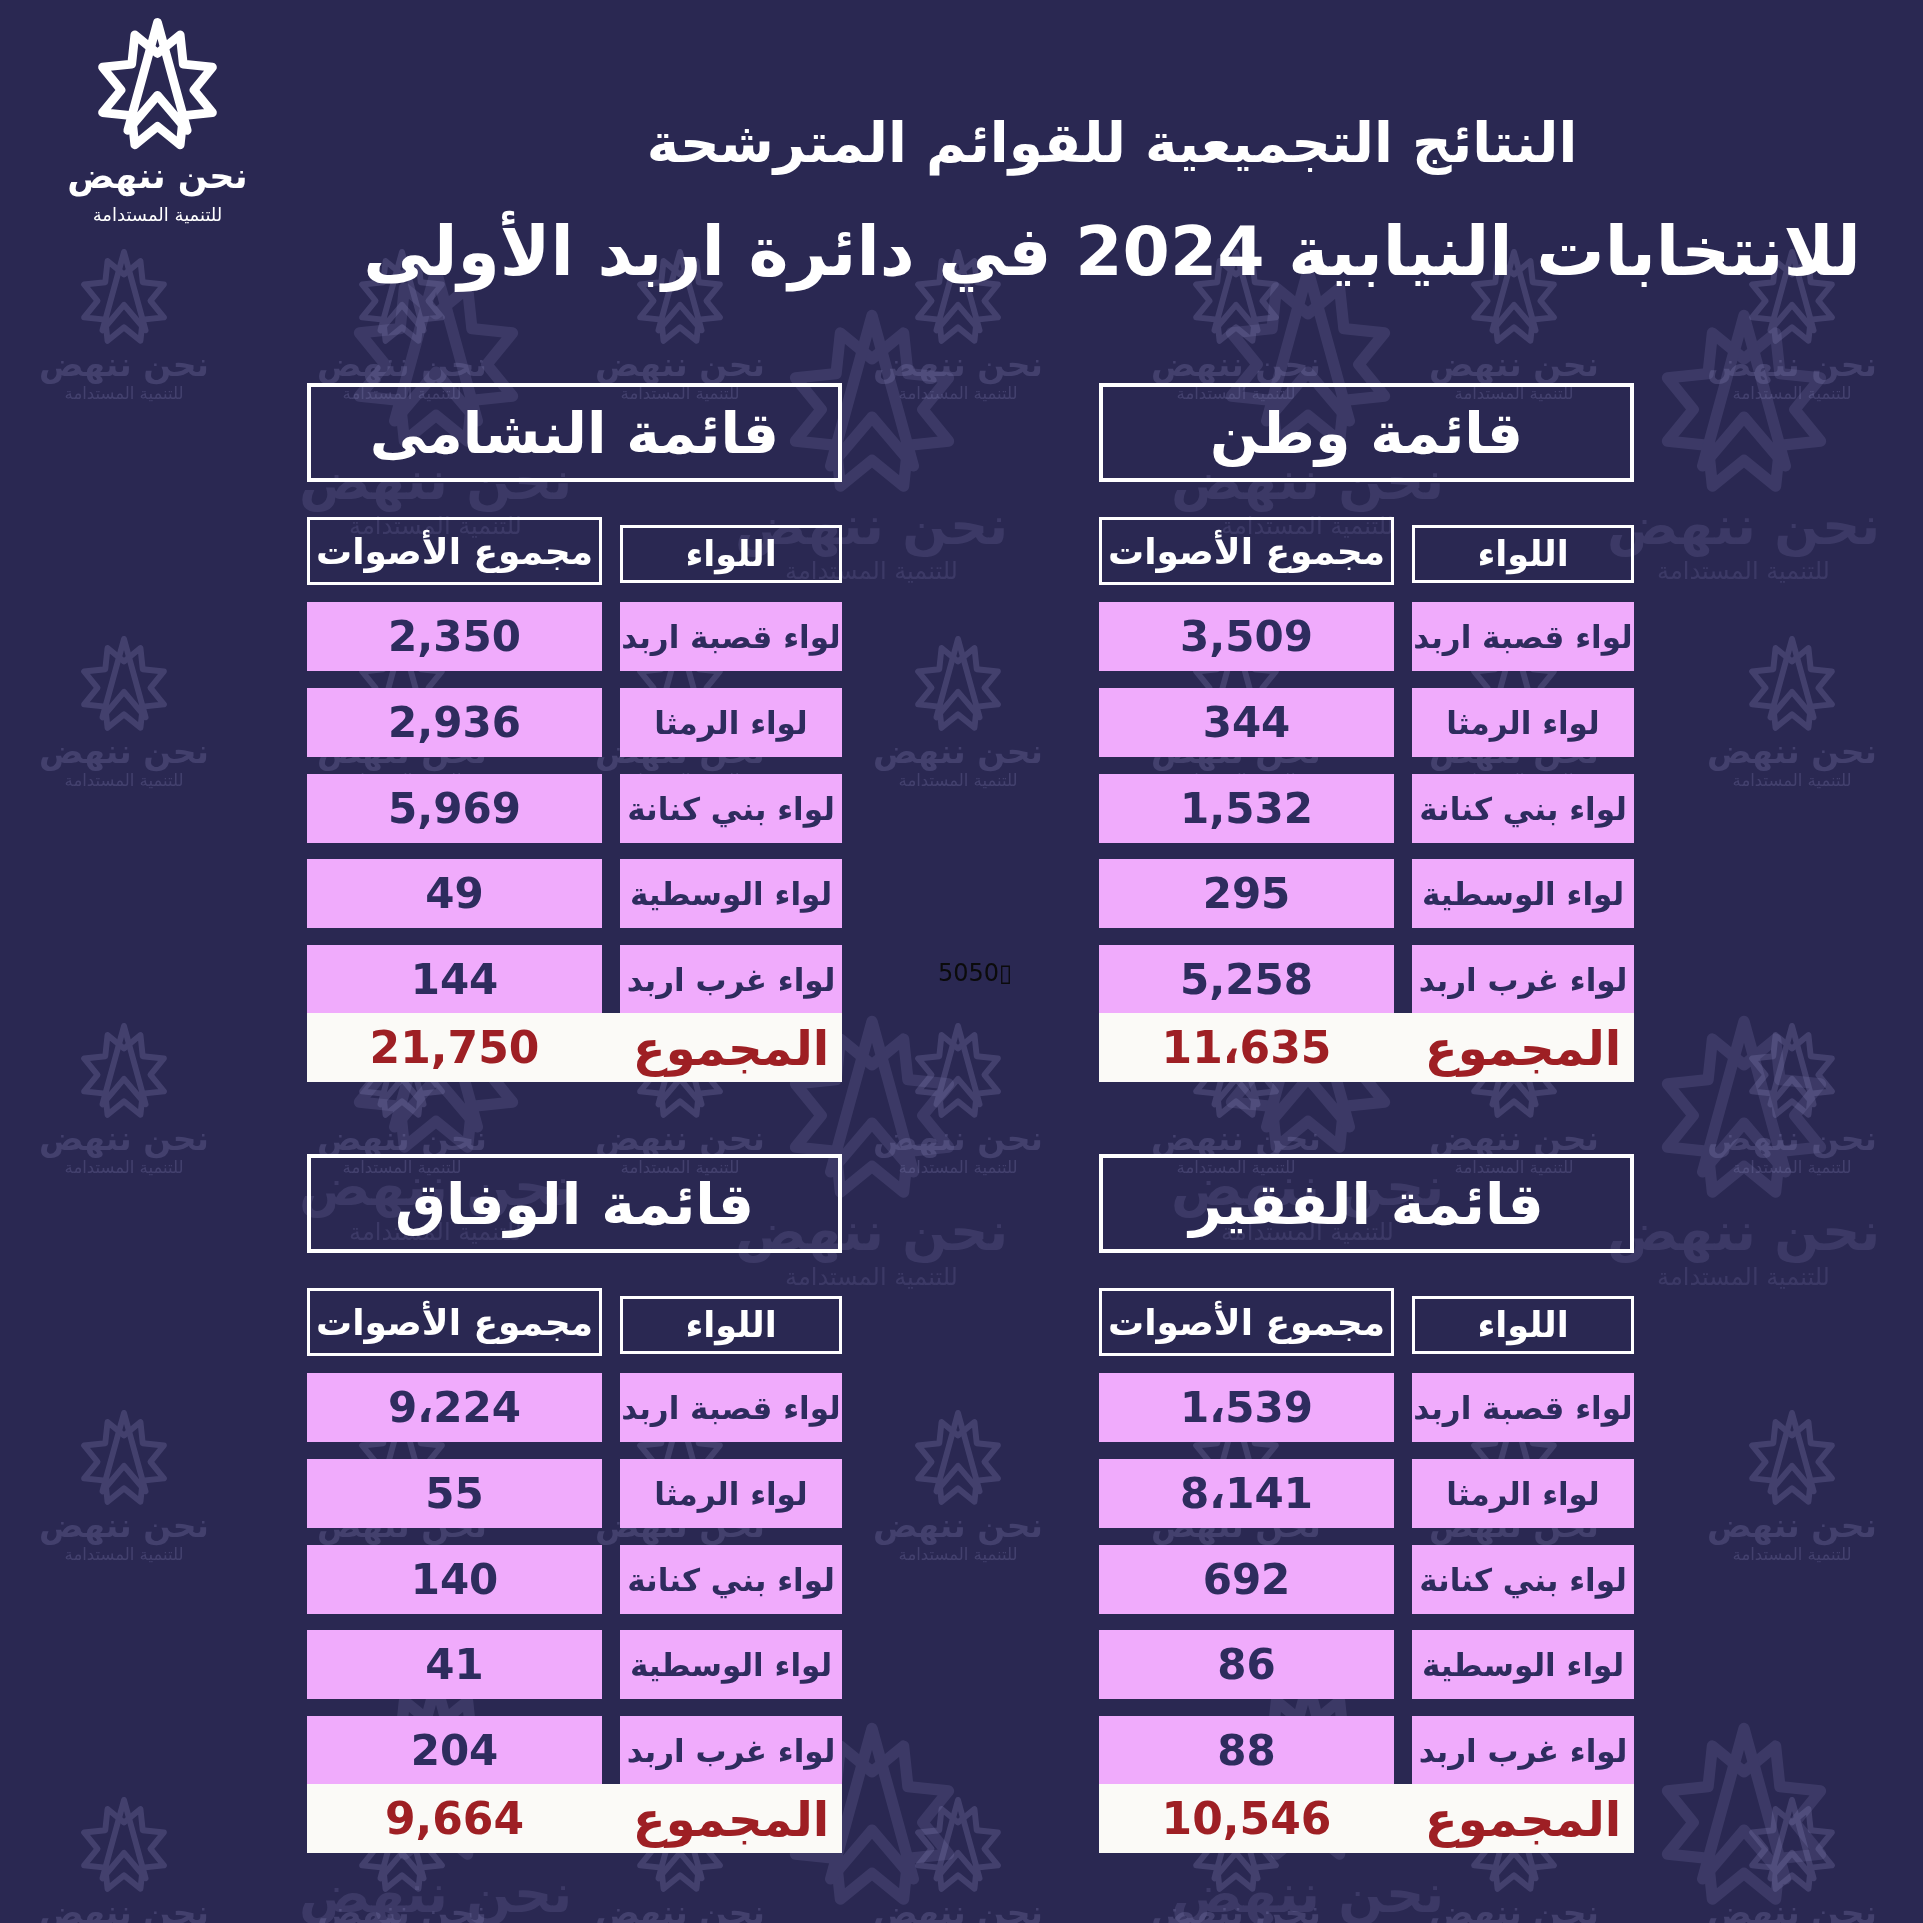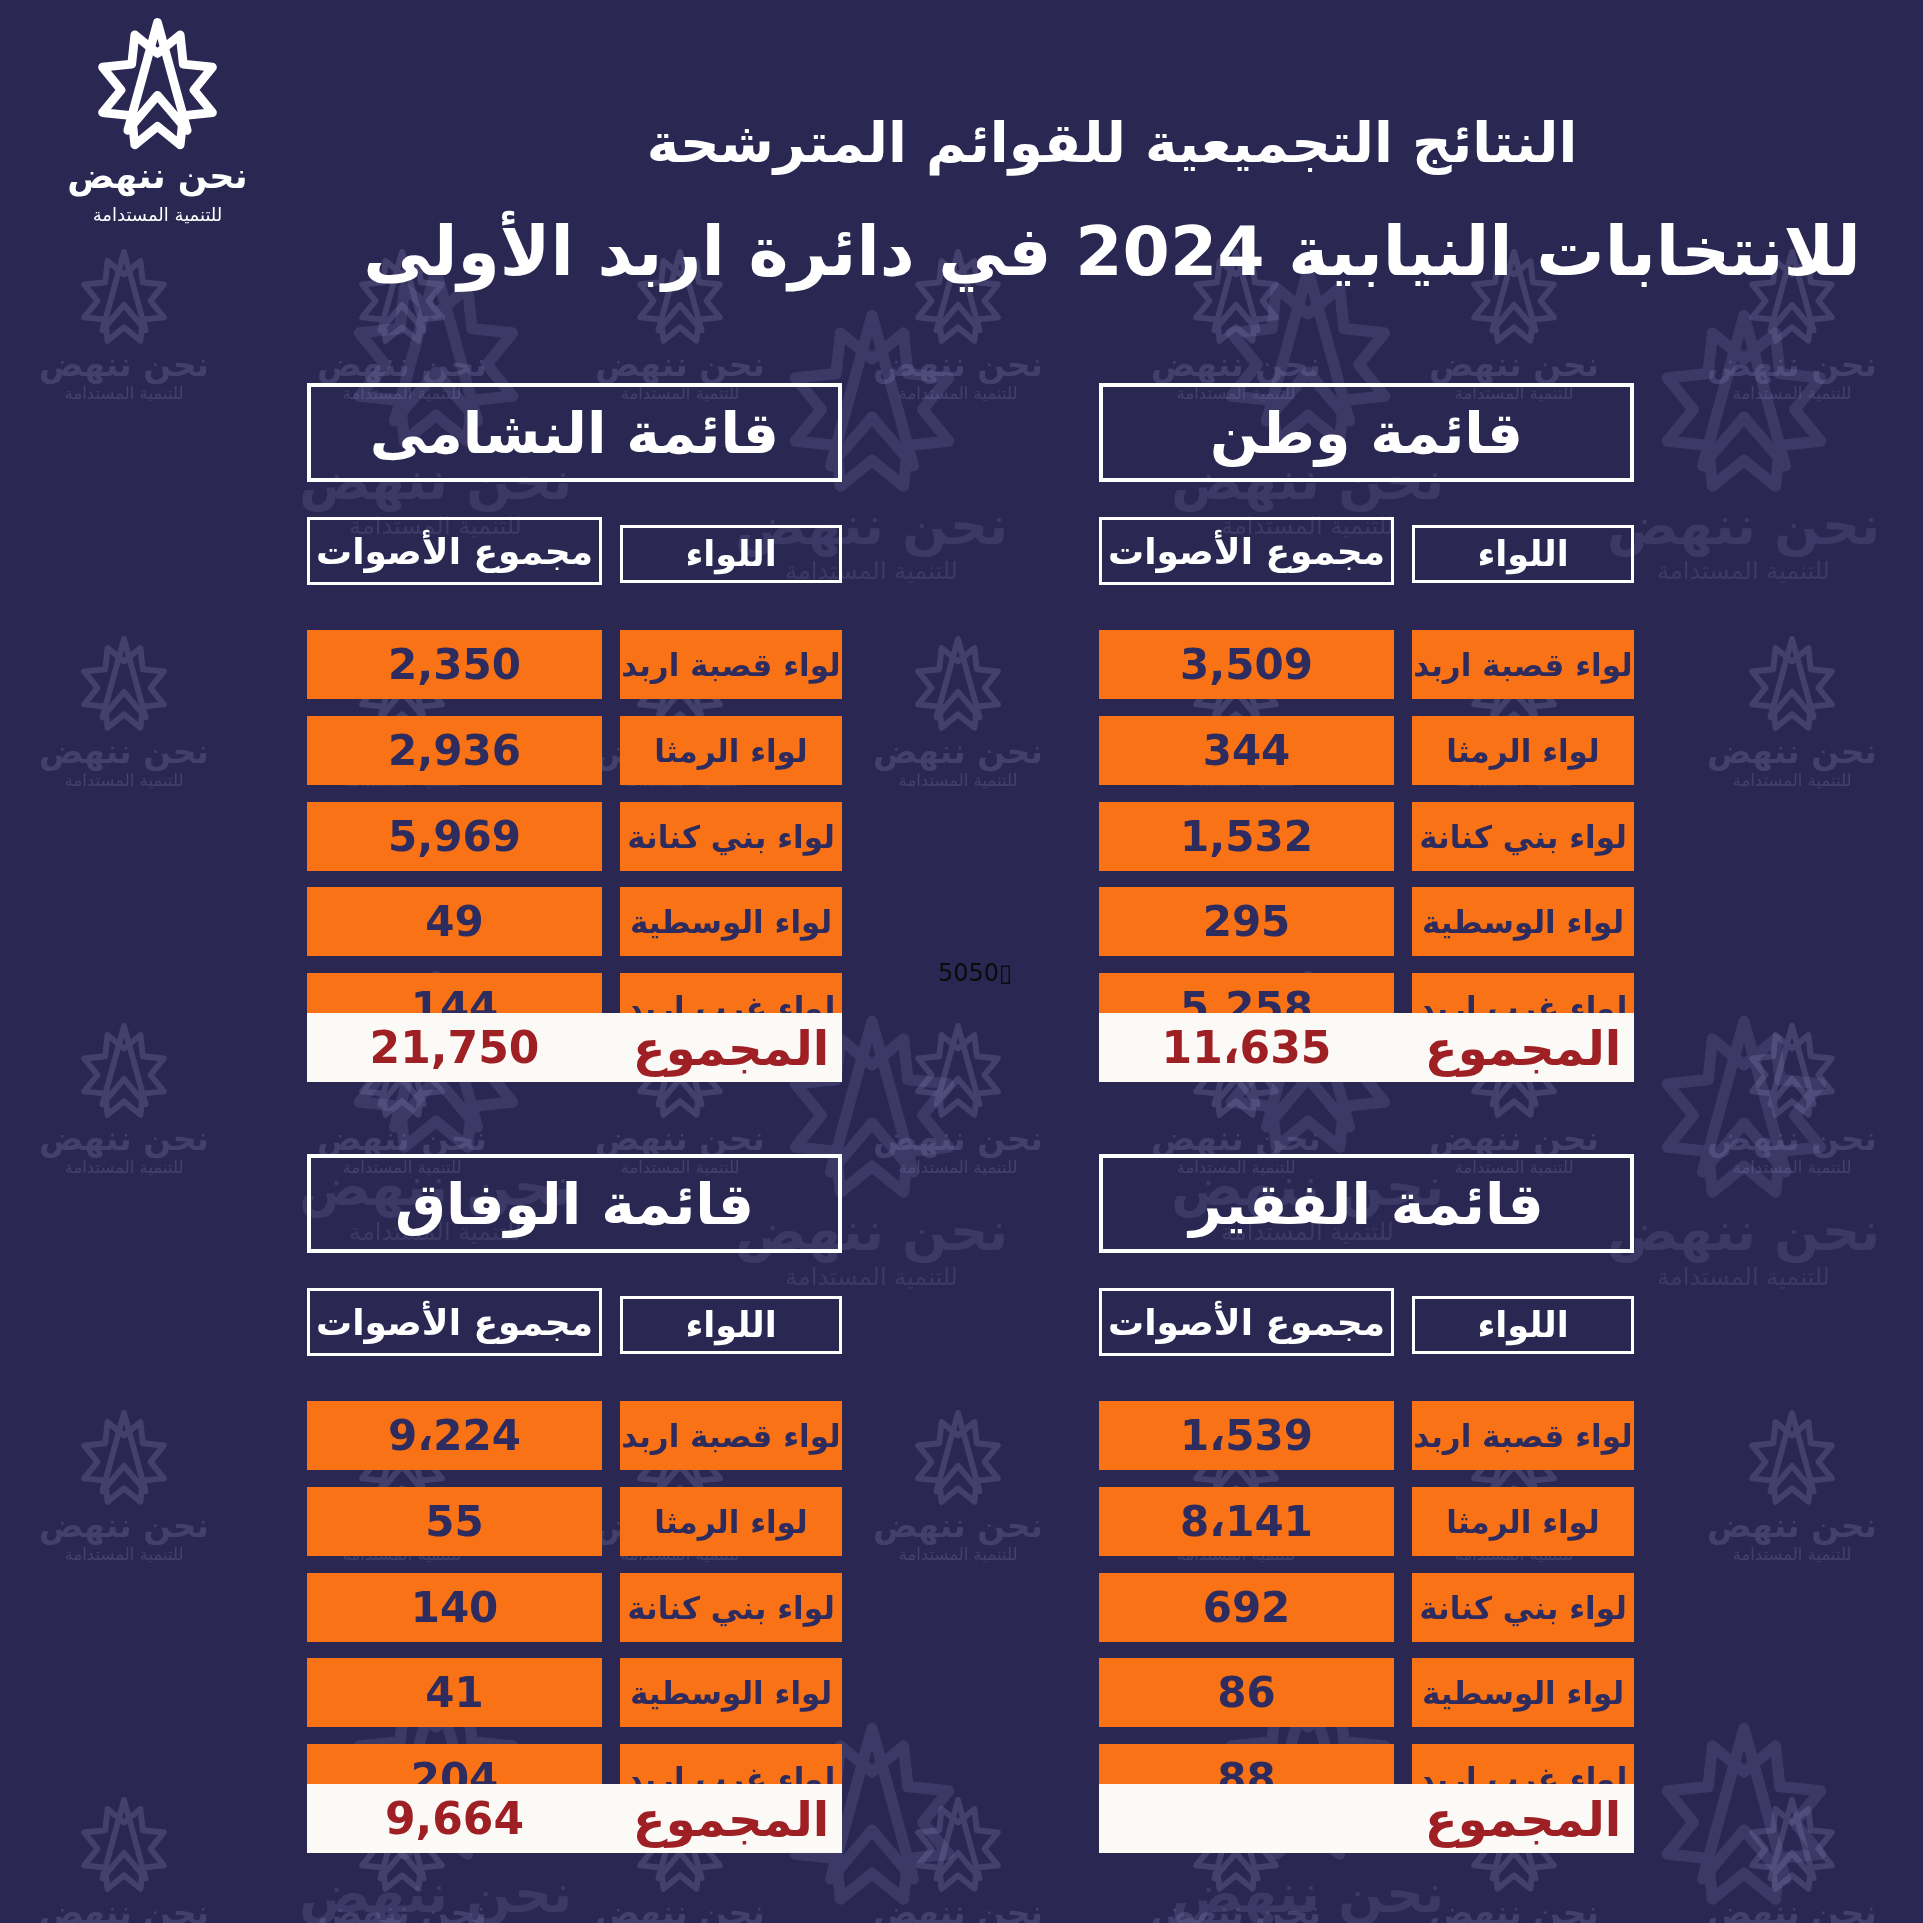--- a/index.html
+++ b/index.html
@@ -39,22 +39,22 @@
   .titlebox{position:absolute;left:0;right:0;top:0;height:99px;border:4.5px solid #ffffff;
             display:flex;align-items:center;justify-content:center;
             color:#ffffff;font-weight:bold;font-size:57px;}
   .hd{position:absolute;border:3.8px solid #ffffff;display:flex;align-items:center;justify-content:center;
       color:#ffffff;font-weight:bold;}
   .hd-votes{left:0;width:295px;top:134px;height:68px;font-size:36px;}
   .hd-dist{right:0;width:222px;top:142px;height:58px;font-size:35px;}
 
   .trow{position:absolute;left:0;right:0;height:69px;}
   .r0{top:219px;}.r1{top:305px;}.r2{top:391px;}.r3{top:476px;}.r4{top:562px;}
-  .cell{position:absolute;top:0;height:100%;background:#f97316;
-        display:flex;align-items:center;justify-content:center;font-weight:bold;color:#2e2c5e;margin-top:28px;}
+  .cell{position:absolute;top:0;height:100%;background:#f0abfc;
+        display:flex;align-items:center;justify-content:center;font-weight:bold;color:#2e2c5e;}
   .vcell{left:0;width:295px;font-size:42px;}
   .dcell{right:0;width:222px;font-size:31px;}
 
   .total{position:absolute;left:0;right:0;top:630px;height:69px;background:#fbfaf7;}
   .total .tnum{position:absolute;left:0;top:0;width:295px;height:100%;
                display:flex;align-items:center;justify-content:center;
                color:#9e1f24;font-weight:bold;font-size:44px;}
   .total .tlabel{position:absolute;right:0;top:0;width:222px;height:100%;
                display:flex;align-items:center;justify-content:center;
                color:#9e1f24;font-weight:bold;font-size:48px;}
@@ -560,20 +560,21 @@
     </div>
     <div class="trow r3">
       <div class="cell vcell">86</div>
       <div class="cell dcell">لواء الوسطية</div>
     </div>
     <div class="trow r4">
       <div class="cell vcell">88</div>
       <div class="cell dcell">لواء غرب اربد</div>
     </div>
     <div class="total">
+      <span class="tnum">10,546</span>
       <span class="tlabel">المجموع</span>
     </div>
   </section>
 
   <span id="artifact">5050▯</span>
 
 </div>
 
 
 </body></html>

